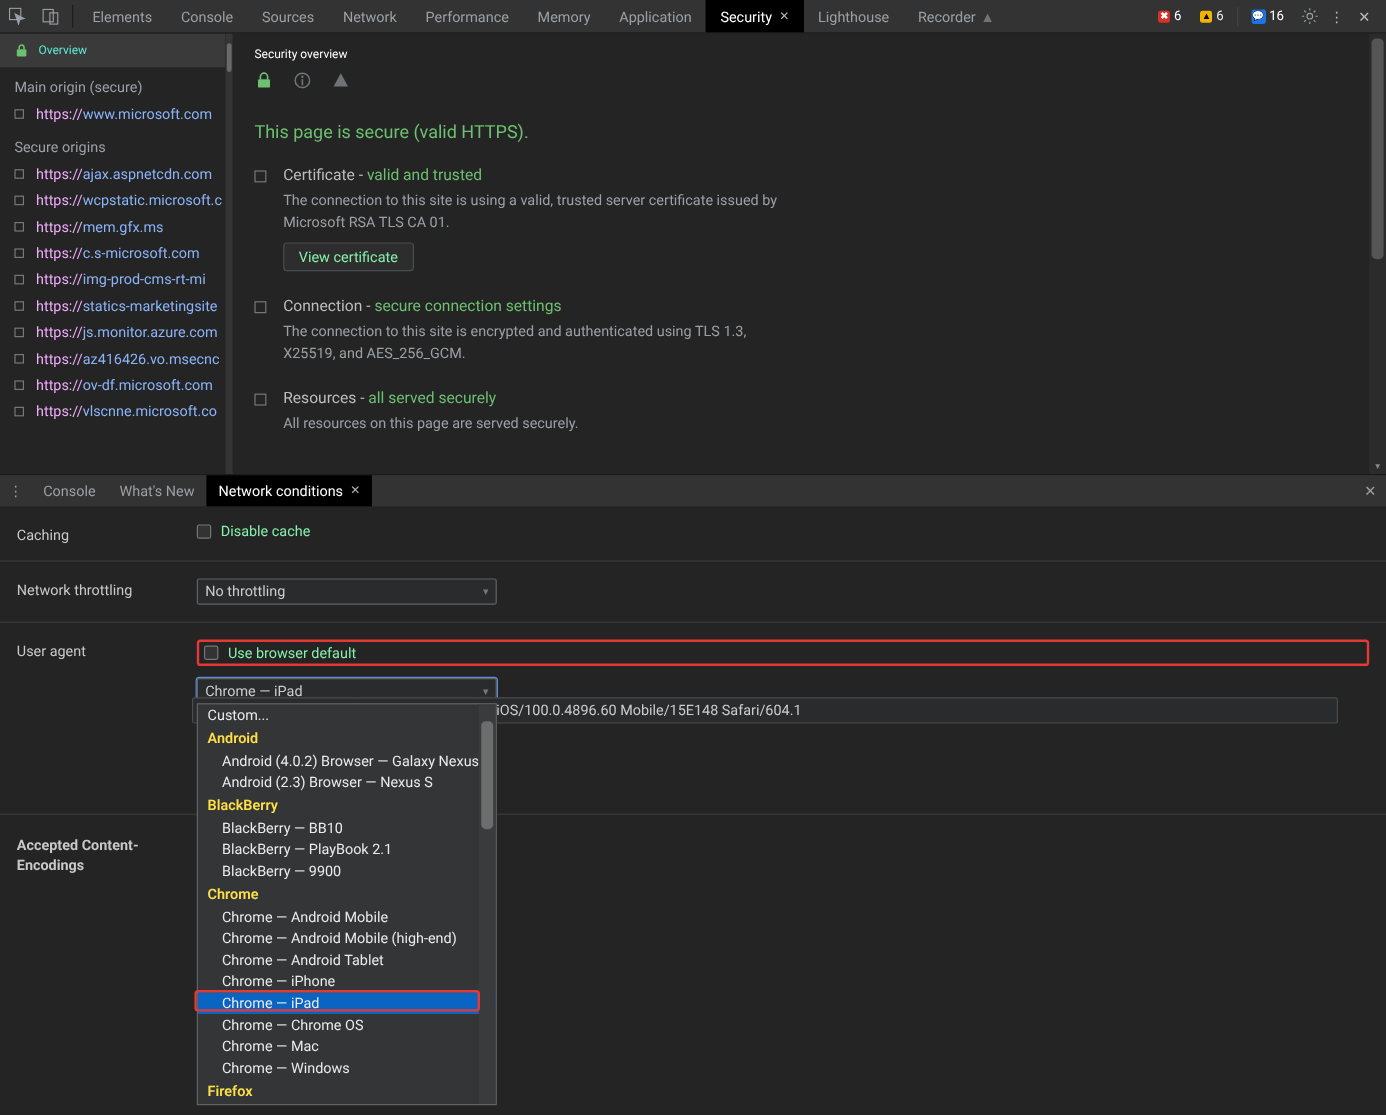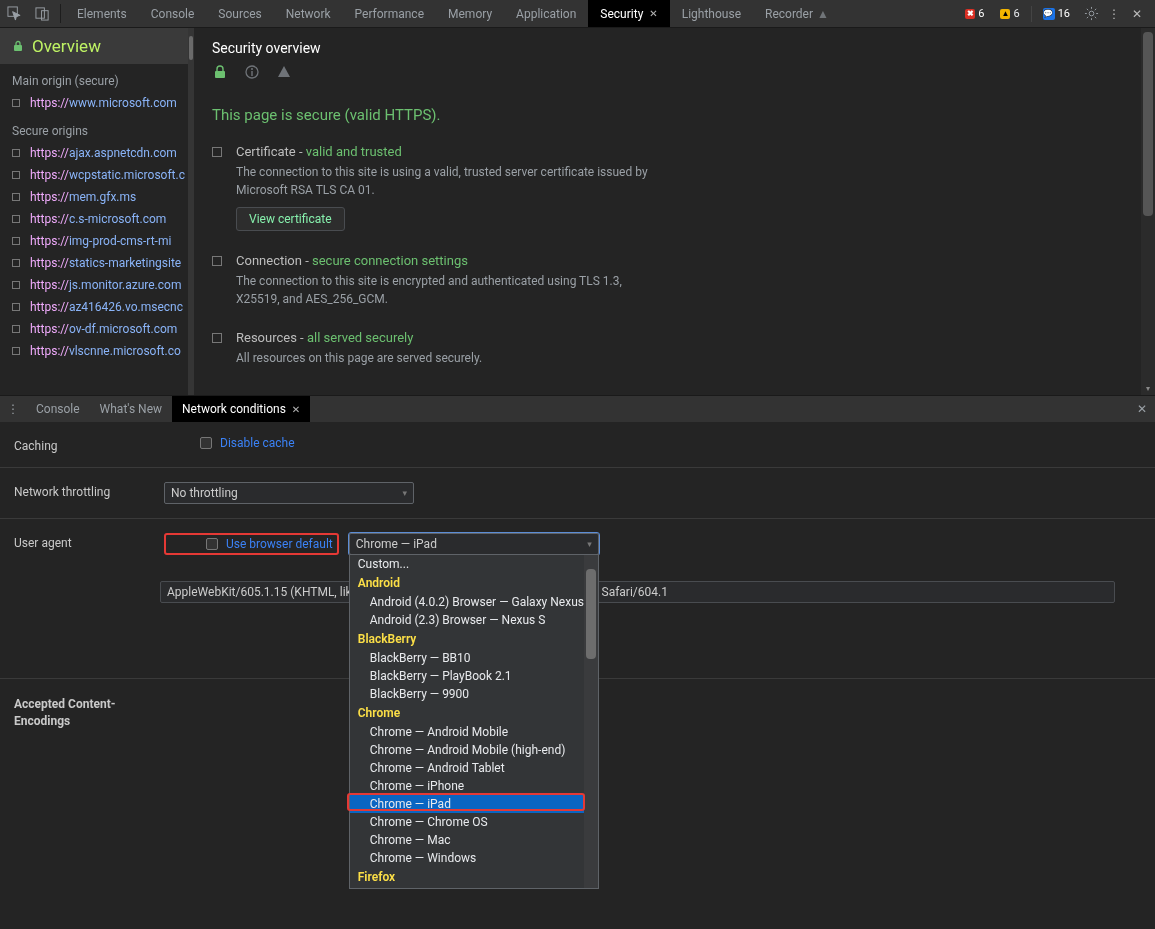--- a/index.html
+++ b/index.html
@@ -33,31 +33,31 @@
   .b-err{background:transparent;color:#fff;}
   .b-err .dot{background:#d93025;color:#fff;}
   .b-warn .dot{background:#f2b400;color:#000;}
   .b-info{color:#fff;}
   .b-info .dot{background:#1a73e8;color:#fff;width:12px;height:12px;border-radius:2px;}
 
   
   .midwrap{display:flex;height:367px;}
   .sidebar{width:188px;background:#242424;position:relative;display:flex;flex-direction:column;}
   .sb-scroll{overflow:hidden;flex:1;}
-  .sb-hdr{display:flex;align-items:center;padding:8px 12px;background:#3a3a3a;color:#bef264;font-size:17px;}
+  .sb-hdr{display:flex;align-items:center;padding:8px 12px;background:#3a3a3a;color:#5eead4;font-size:10px;}
   .lock{width:12px;height:12px;margin-right:8px;}
   .sb-group{padding:10px 12px 4px;color:var(--muted);font-size:12px;}
   .sb-item{display:flex;align-items:center;padding:4px 12px;font-size:12px;color:var(--blue);white-space:nowrap;overflow:hidden;}
   .sb-item .sq{width:8px;height:8px;border:1px solid #777;margin-right:10px;flex:none;}
   .sb-item .dim{color:#f0abfc;}
   .sb-resize{width:6px;background:#353535;position:relative;}
   .sb-resize::before{content:"";position:absolute;top:8px;left:1px;width:4px;height:24px;background:#6a6a6a;border-radius:2px;}
 
   .secpane{flex:1;background:#242424;position:relative;padding:0 0 0 0;}
-  .sec-title{font-size:14px;padding:12px 18px 6px;color:#fff;}
+  .sec-title{font-size:10px;padding:12px 18px 6px;color:#fff;}
   .sec-icons{display:flex;gap:16px;padding:2px 18px 10px;}
   .sec-icons .i{width:16px;height:16px;display:flex;align-items:center;justify-content:center;color:#6f7378;}
   .sec-icons .i.active{color:var(--green);}
 
   .sec-body{padding:10px 18px 0;overflow:hidden;}
   .sec-head{color:var(--green);font-size:15px;margin:6px 0 20px;}
   .sec-row{display:flex;gap:14px;margin-bottom:22px;}
   .sec-row .sq{width:10px;height:10px;border:1px solid #777;margin-top:3px;flex:none;}
   .sec-row .rt{flex:1;}
   .sec-row .ttl{font-size:13px;color:#bdbdbd;margin-bottom:4px;}
@@ -75,28 +75,28 @@
   .drawer-tabs .kebab{width:26px;display:flex;align-items:center;justify-content:center;color:var(--muted);}
   .drawer-tabs .tab{padding:0 10px;}
   .drawer-tabs .tab.active{background:var(--tab-active);color:#fff;}
   .drawer-tabs .spacer{flex:1;}
   .drawer-tabs .close{width:26px;display:flex;align-items:center;justify-content:center;color:var(--muted);}
 
   .formrow{display:flex;align-items:flex-start;padding:14px 14px;border-bottom:1px solid #3a3a3a;}
   .formrow:last-child{border-bottom:none;}
   .formrow .lbl{width:150px;color:#c9c9c9;font-size:12px;padding-top:3px;}
   .formrow .ctl{flex:1;}
-  .chk{display:flex;align-items:center;gap:8px;color:#3b82f6;font-size:12px;margin-left:36px;}
+  .chk{display:flex;align-items:center;gap:8px;color:#86efac;font-size:12px;}
   .chk .box{width:12px;height:12px;border:1px solid #777;border-radius:2px;background:#333;}
   .select{width:250px;height:22px;border:1px solid #5f6368;background:#2a2b2d;color:#ccc;display:flex;align-items:center;justify-content:space-between;padding:0 6px;font-size:12px;border-radius:2px;}
   .select.focus{outline:1px solid #5c8dd6;}
   .select .caret{font-size:9px;color:#777;}
   .annot-red{border:2px solid var(--annot);border-radius:3px;padding:2px 4px;display:inline-flex;}
 
-  .ua-area{display:flex;flex-direction:row;gap:10px;}
+  .ua-area{display:flex;flex-direction:column;gap:10px;}
   .ua-input{width:955px;height:22px;background:#2a2b2d;border:1px solid #494c50;border-radius:2px;color:#ccc;font-size:12px;padding:0 6px;display:flex;align-items:center;white-space:nowrap;overflow:hidden;}
 
   .dropdown{position:relative;width:250px;margin-top:-1px;}
   .dd-list{position:absolute;top:0;left:0;width:250px;background:#333537;border:1px solid #5f6368;max-height:335px;overflow:hidden;z-index:50;}
   .dd-list .group{padding:3px 8px;color:#fde047;font-weight:600;font-size:12px;}
   .dd-list .opt{padding:2px 8px 2px 20px;color:#e8eaed;font-size:12px;white-space:nowrap;}
   .dd-list .opt.sel{background:var(--highlight);}
   .dd-list .first{padding:2px 8px;color:#e8eaed;font-size:12px;}
   .dd-annot{position:absolute;border:2px solid var(--annot);border-radius:3px;pointer-events:none;z-index:60;}
   .dd-scroll{position:absolute;right:0;top:0;width:14px;height:100%;background:#3a3b3d;}

